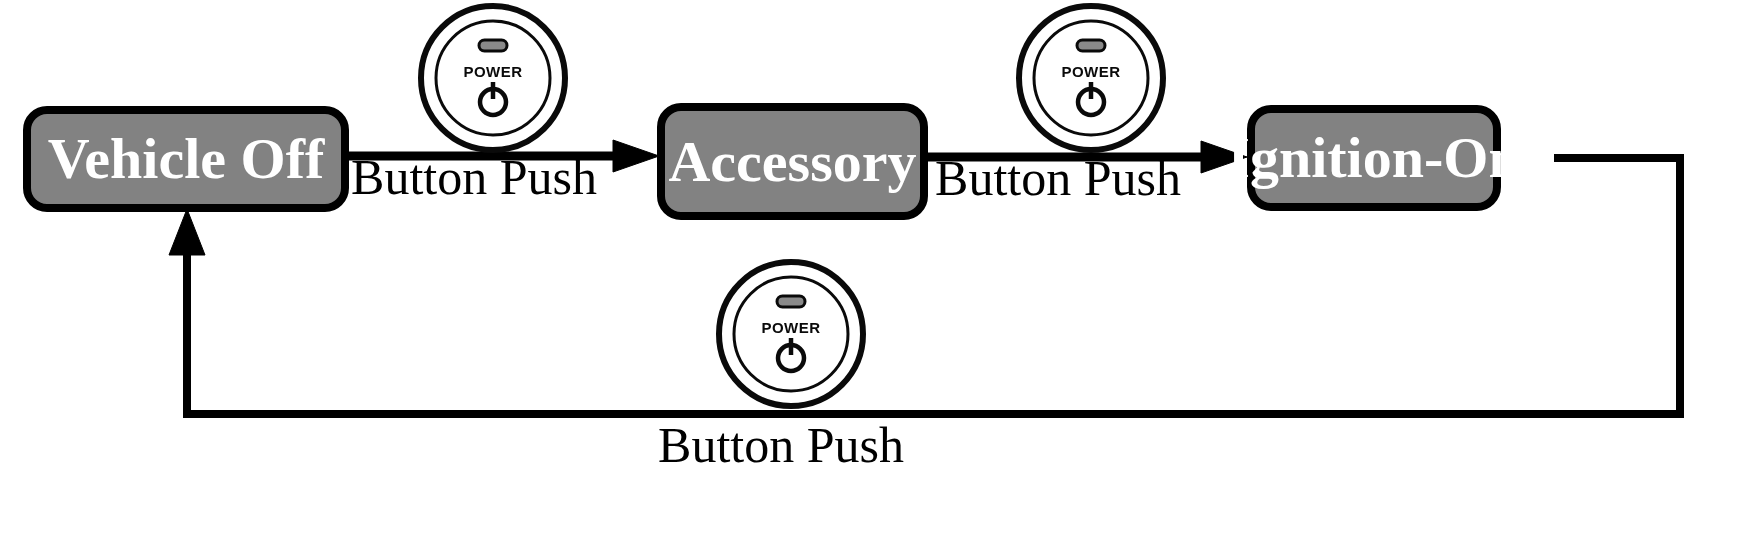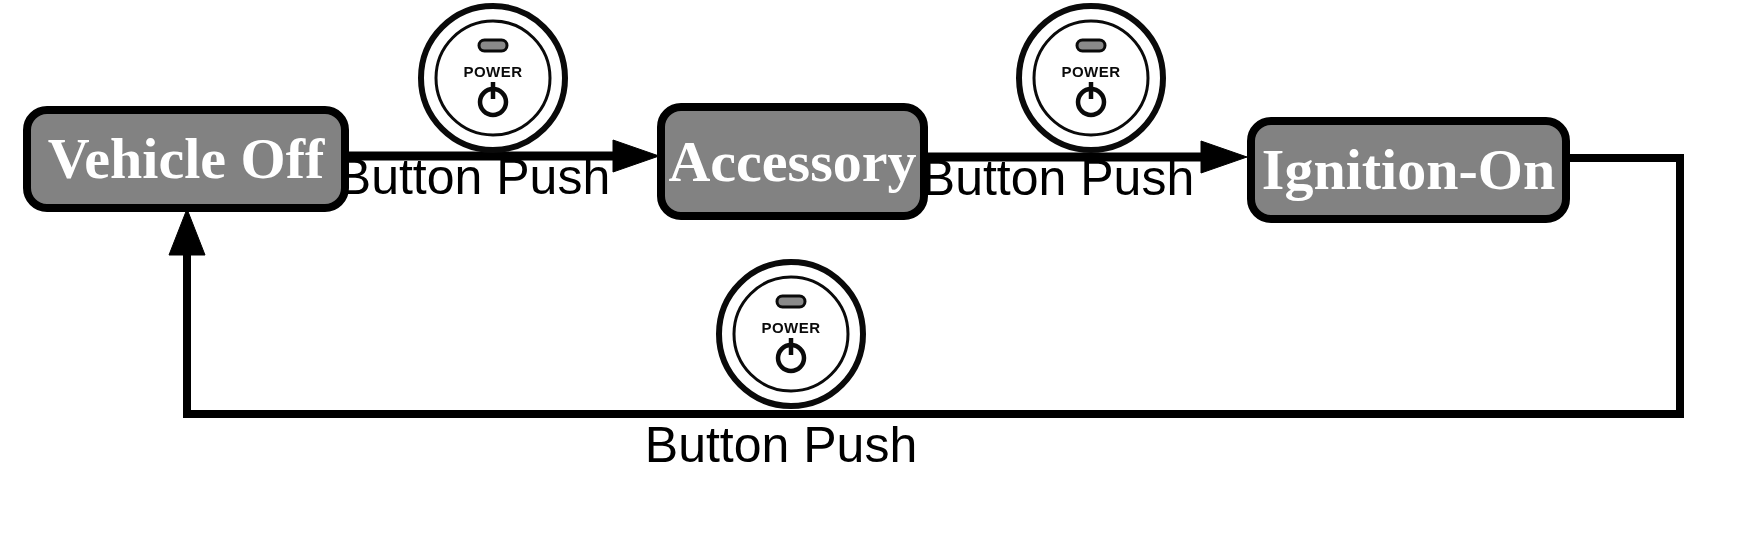--- a/index.html
+++ b/index.html
@@ -30,26 +30,26 @@
     justify-content: center;
     color: var(--state-text, #ffffff);
     font-family: "Liberation Serif", serif;
     font-weight: bold;
     font-size: 58px;
     white-space: nowrap;
     line-height: 1;
   }
   #box-vehicle-off { left: 23px;  top: 106px; width: 326px; height: 106px; }
   #box-accessory   { left: 657px; top: 103px; width: 271px; height: 117px; }
-  #box-ignition-on { left: 1247px; top: 105px; width: 323px; height: 106px; margin-top: 12px; }
+  #box-ignition-on { left: 1247px; top: 105px; width: 254px; height: 106px; }
 
   .t-label {
     position: absolute;
     transform: translateX(-50%);
-    font-family: Liberation Sans, sans-serif;
+    font-family: Liberation Serif, serif;
     font-size: 50px;
     line-height: 1;
     color: var(--label-text, #000000);
     white-space: nowrap;
   }
   #t-label-1 { left: 474px;  top: 152px; }
   #t-label-2 { left: 1058px; top: 153px; }
   #t-label-3 { left: 781px;  top: 420px; }
 
   .power-button { position: absolute; width: 152px; height: 152px; }

